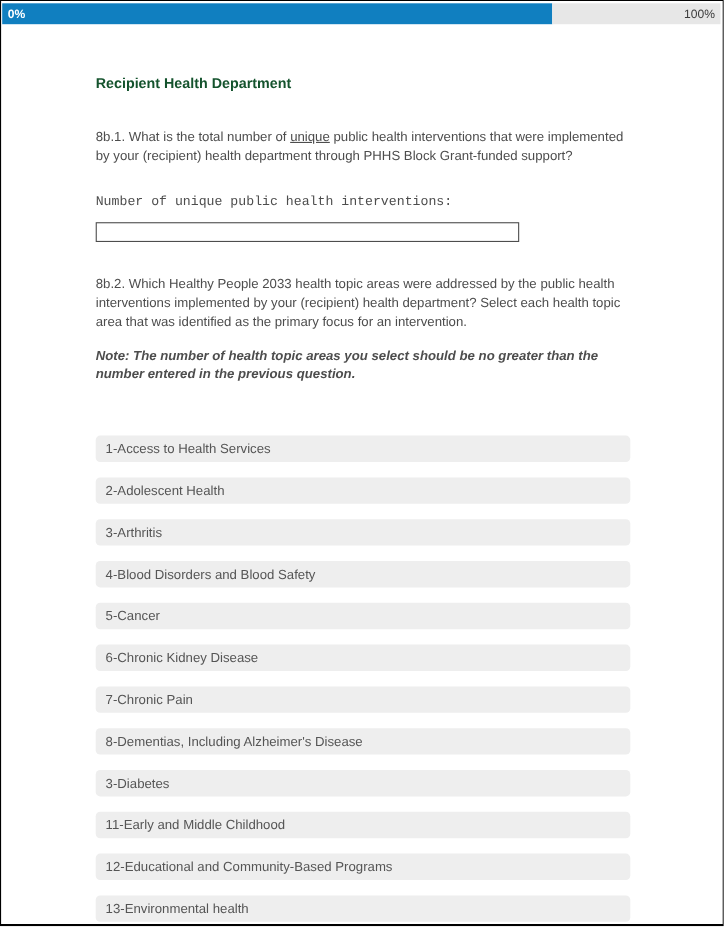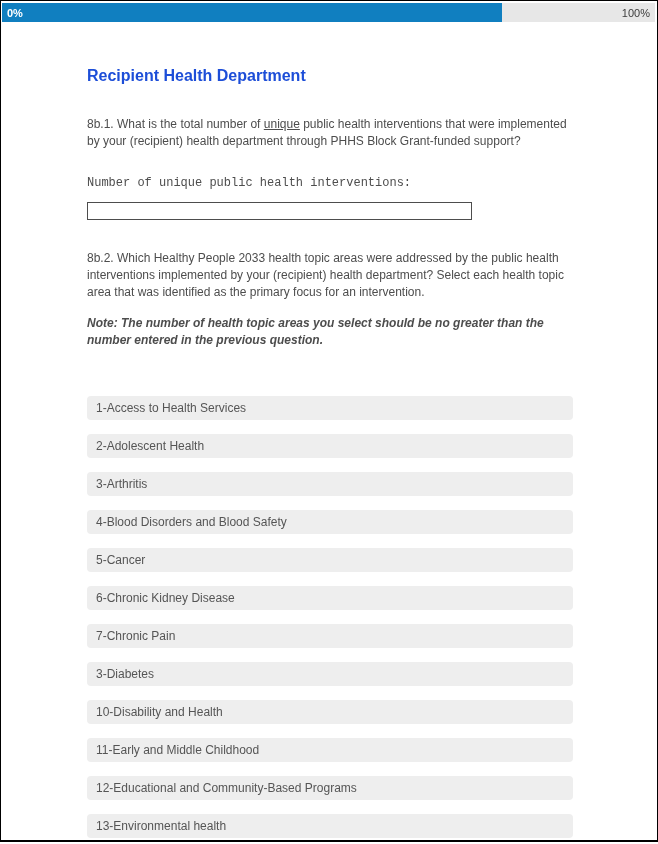--- a/index.html
+++ b/index.html
@@ -46,23 +46,23 @@
   
   .content {
     margin: 0 86px;
     width: 486px;
     color: #4d4d4d;
     font-size: 12px;
     line-height: 17px;
   }
   .section-title {
     margin-top: 45px;
-    font-size: 16px;
+    font-size: 13px;
     font-weight: bold;
-    color: #1d4ed8;
+    color: #14532d;
   }
   .question-8b1 { margin-top: 32px; }
   .q-bold { font-weight: normal; }
   .q-underline { text-decoration: underline; }
   .input-label { margin-top: 25px; font-family: Liberation Mono, monospace; }
   .text-input {
     display: block;
     margin-top: 10px;
     width: 385px;
     height: 18px;
@@ -125,22 +125,22 @@
     <p class="note">Note: The number of health topic areas you select should be no greater than the number entered in the previous question.</p>
 
     <div class="topics">
       <div class="topic-row">1-Access to Health Services</div>
       <div class="topic-row">2-Adolescent Health</div>
       <div class="topic-row">3-Arthritis</div>
       <div class="topic-row">4-Blood Disorders and Blood Safety</div>
       <div class="topic-row">5-Cancer</div>
       <div class="topic-row">6-Chronic Kidney Disease</div>
       <div class="topic-row">7-Chronic Pain</div>
+      <div class="topic-row">8-Dementias, Including Alzheimer's Disease</div>
       <div class="topic-row">3-Diabetes</div>
-      <div class="topic-row">10-Disability and Health</div>
       <div class="topic-row">11-Early and Middle Childhood</div>
       <div class="topic-row">12-Educational and Community-Based Programs</div>
       <div class="topic-row">13-Environmental health</div>
       <div class="topic-row">14- Family planning</div>
     </div>
 
   </div>
 </div>
 
 </body></html>

